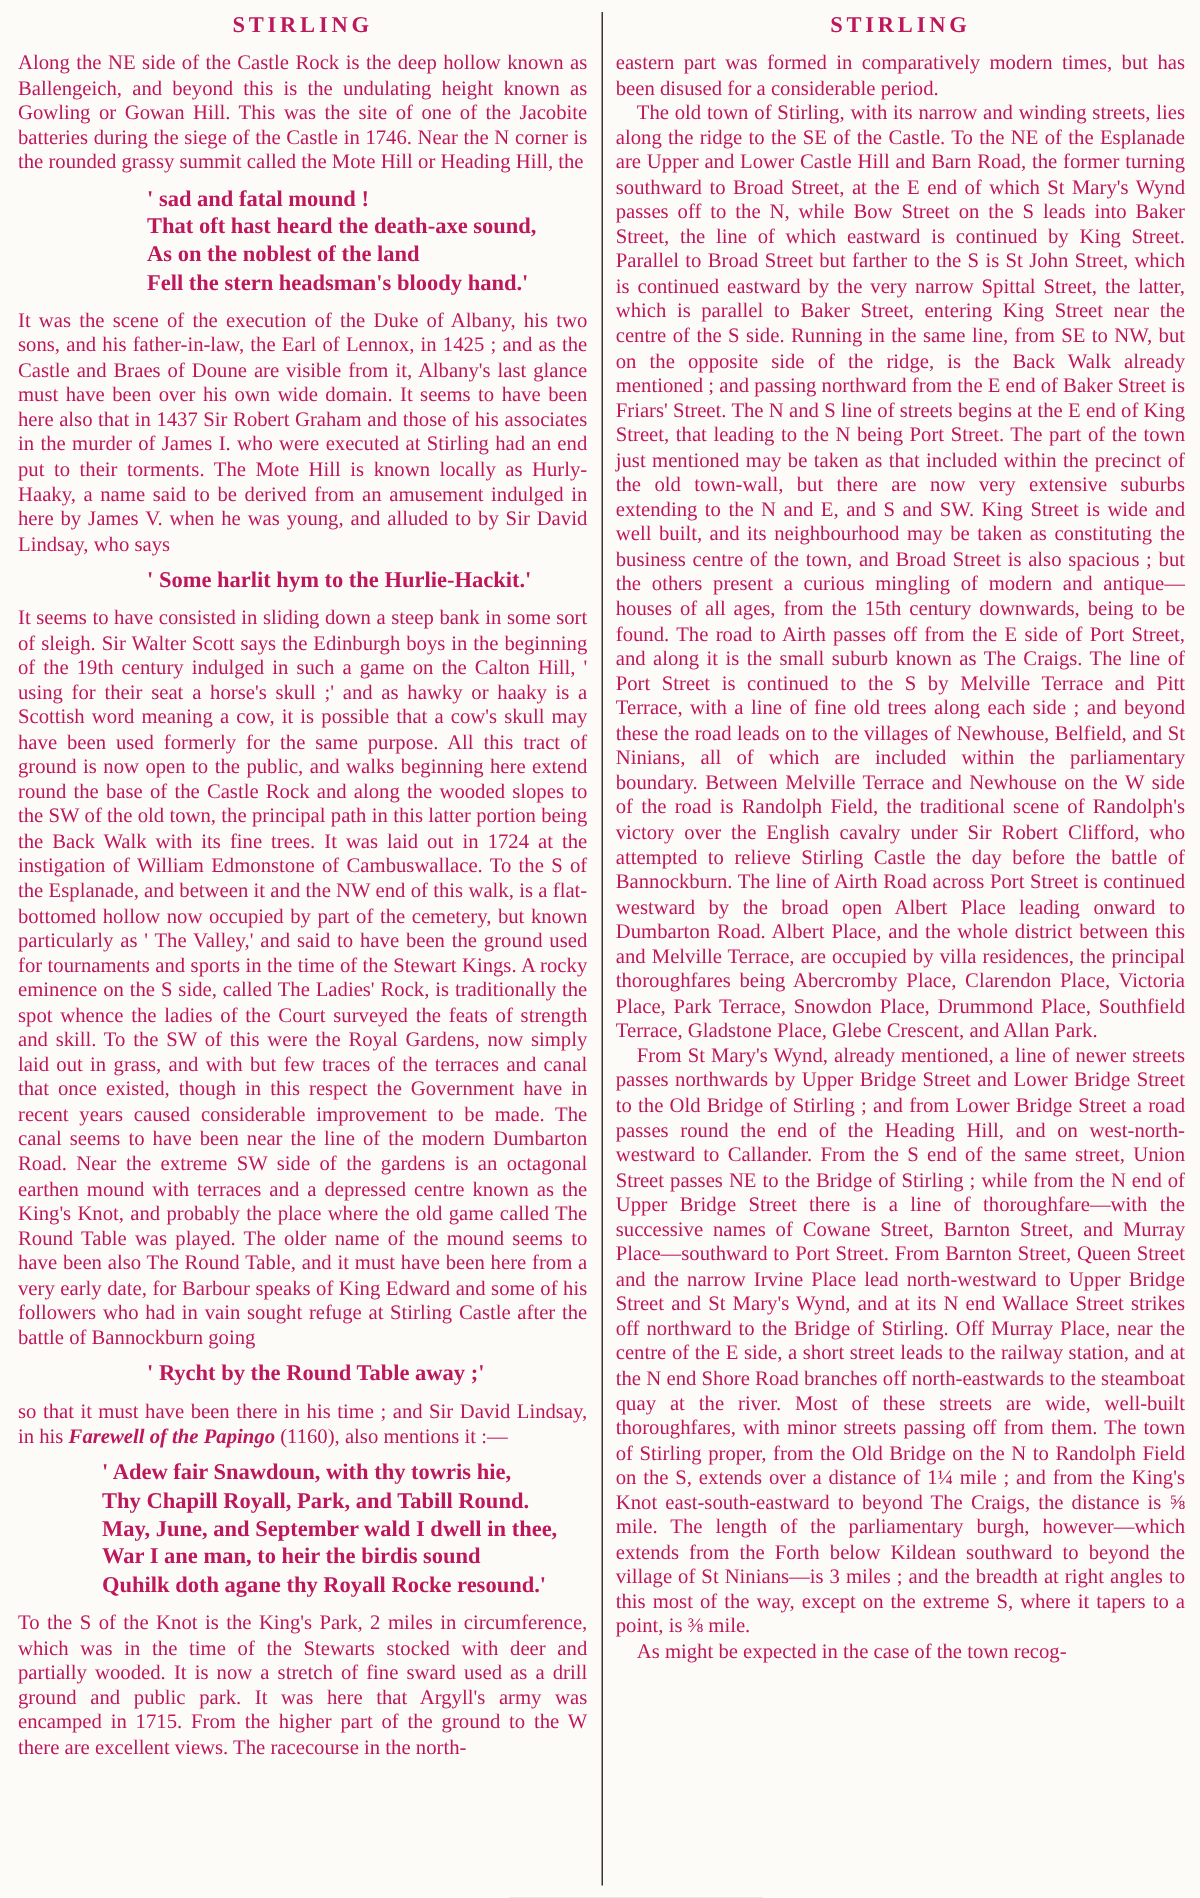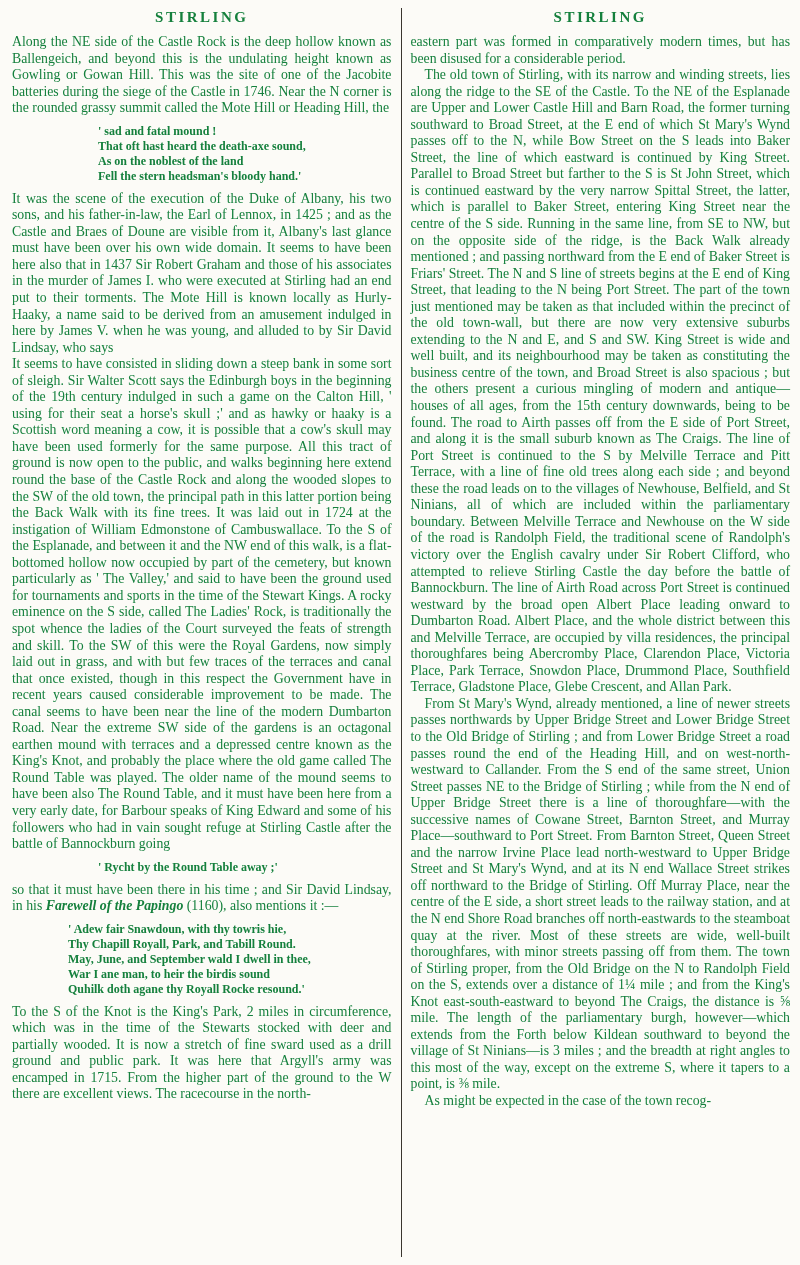--- a/index.html
+++ b/index.html
@@ -3,21 +3,21 @@
 <meta charset="utf-8">
 <style>
   html, body { margin: 0; padding: 0; background: #d9d6ce; }
   .page {
     position: relative;
     width: 800px;
     height: 1265px;
     box-sizing: border-box;
     margin: 0 auto;
     background: #fcfbf7;
-    color: #15803d;
+    color: #be185d;
     font-family: "Liberation Serif", "DejaVu Serif", serif;
     font-size: 13.8px;
     line-height: 1.2;
     display: flex;
     padding: 8px 10px 8px 12px;
     overflow: hidden;
   }
   .column {
     flex: 1 1 0;
     min-width: 0;
@@ -36,21 +36,21 @@
     letter-spacing: 2.5px;
     text-align: center;
     margin: 0 0 8px 0;
   }
   p.body {
     margin: 0;
     text-align: justify;
   }
   p.indent { text-indent: 14px; }
   .verse {
-    font-size: 12px;
+    font-size: 15px;
     font-weight: bold;
     line-height: 1.25;
     margin: 7px 0 7px 86px;
     white-space: pre-line;
     font-family: Liberation Serif, serif;
   }
   .verse-wide { margin-left: 56px; }
   .italic { font-style: italic; font-weight: bold; }
   .page-number {
     margin-top: auto;
@@ -69,20 +69,21 @@
 
     <p class="body">Along the NE side of the Castle Rock is the deep hollow known as Ballengeich, and beyond this is the undulating height known as Gowling or Gowan Hill. This was the site of one of the Jacobite batteries during the siege of the Castle in 1746. Near the N corner is the rounded grassy summit called the Mote Hill or Heading Hill, the</p>
 
     <div class="verse">' sad and fatal mound !
 That oft hast heard the death-axe sound,
 As on the noblest of the land
 Fell the stern headsman's bloody hand.'</div>
 
     <p class="body">It was the scene of the execution of the Duke of Albany, his two sons, and his father-in-law, the Earl of Lennox, in 1425 ; and as the Castle and Braes of Doune are visible from it, Albany's last glance must have been over his own wide domain. It seems to have been here also that in 1437 Sir Robert Graham and those of his associates in the murder of James I. who were executed at Stirling had an end put to their torments. The Mote Hill is known locally as Hurly-Haaky, a name said to be derived from an amusement indulged in here by James V. when he was young, and alluded to by Sir David Lindsay, who says</p>
 
+    <div class="verse">' Some harlit hym to the Hurlie-Hackit.'</div>
 
     <p class="body">It seems to have consisted in sliding down a steep bank in some sort of sleigh. Sir Walter Scott says the Edinburgh boys in the beginning of the 19th century indulged in such a game on the Calton Hill, ' using for their seat a horse's skull ;' and as hawky or haaky is a Scottish word meaning a cow, it is possible that a cow's skull may have been used formerly for the same purpose. All this tract of ground is now open to the public, and walks beginning here extend round the base of the Castle Rock and along the wooded slopes to the SW of the old town, the principal path in this latter portion being the Back Walk with its fine trees. It was laid out in 1724 at the instigation of William Edmonstone of Cambuswallace. To the S of the Esplanade, and between it and the NW end of this walk, is a flat-bottomed hollow now occupied by part of the cemetery, but known particularly as ' The Valley,' and said to have been the ground used for tournaments and sports in the time of the Stewart Kings. A rocky eminence on the S side, called The Ladies' Rock, is traditionally the spot whence the ladies of the Court surveyed the feats of strength and skill. To the SW of this were the Royal Gardens, now simply laid out in grass, and with but few traces of the terraces and canal that once existed, though in this respect the Government have in recent years caused considerable improvement to be made. The canal seems to have been near the line of the modern Dumbarton Road. Near the extreme SW side of the gardens is an octagonal earthen mound with terraces and a depressed centre known as the King's Knot, and probably the place where the old game called The Round Table was played. The older name of the mound seems to have been also The Round Table, and it must have been here from a very early date, for Barbour speaks of King Edward and some of his followers who had in vain sought refuge at Stirling Castle after the battle of Bannockburn going</p>
 
     <div class="verse">' Rycht by the Round Table away ;'</div>
 
     <p class="body"><span>so that it must have been there in his time ; and Sir David Lindsay, in his </span><span class="italic">Farewell of the Papingo</span><span> (1160), also mentions it :—</span></p>
 
     <div class="verse verse-wide">' Adew fair Snawdoun, with thy towris hie,
 Thy Chapill Royall, Park, and Tabill Round.
 May, June, and September wald I dwell in thee,

